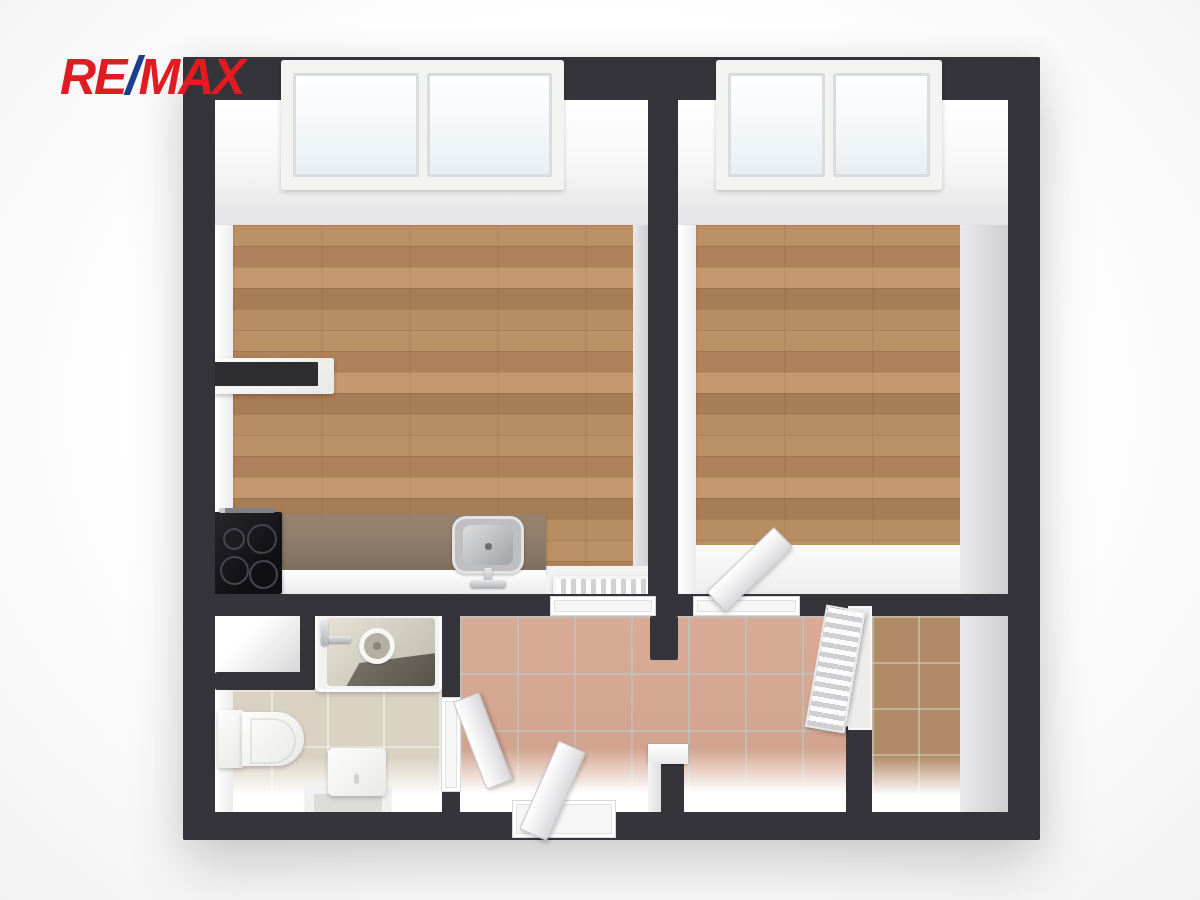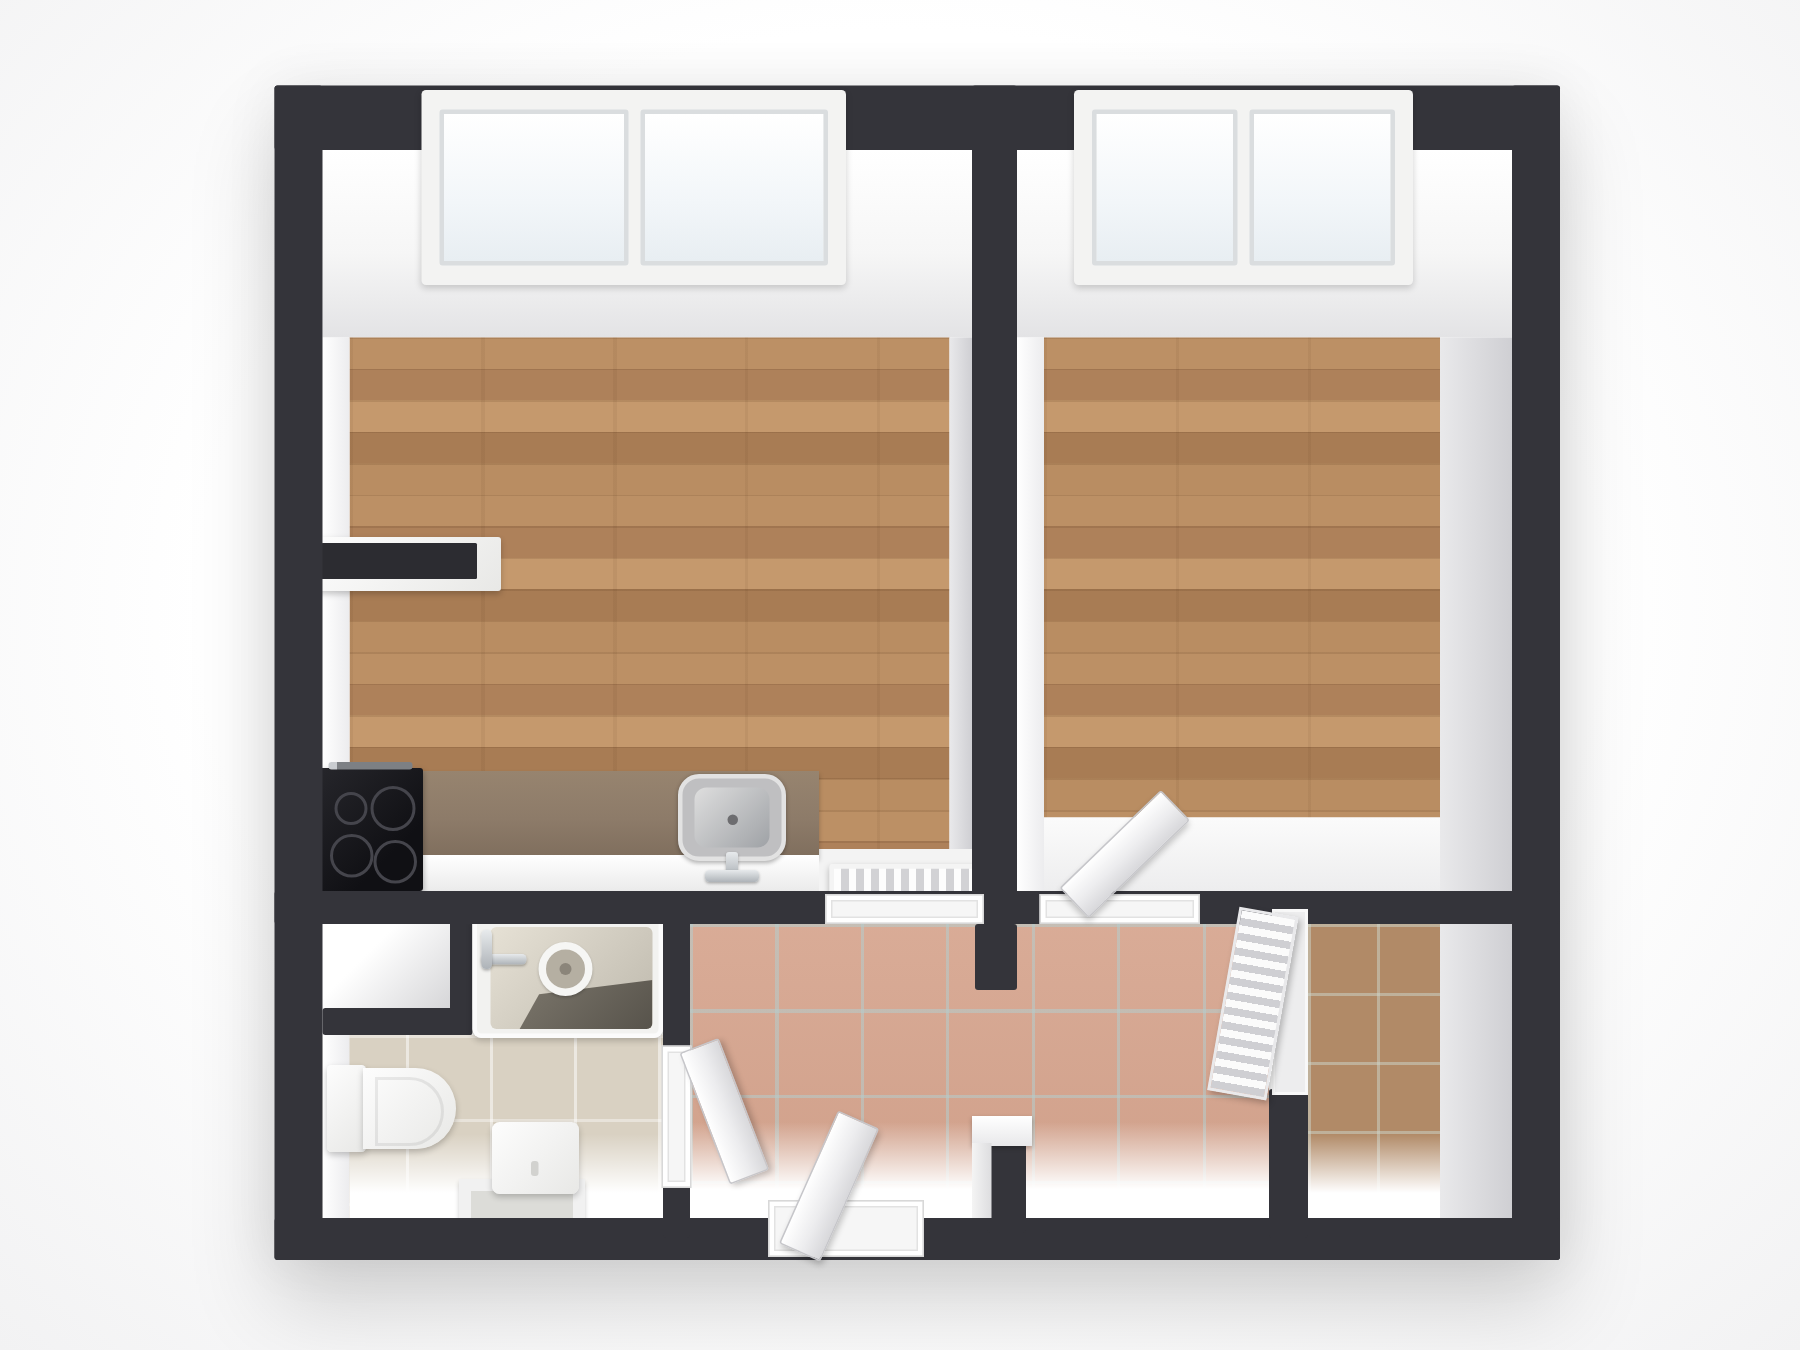--- a/index.html
+++ b/index.html
@@ -167,14 +167,17 @@
 
   <div class="threshold" style="left:441px;top:697px;width:20px;height:95px;"></div>
   <div class="door" style="left:452px;top:697px;width:26px;height:92px;transform:rotate(-21deg);transform-origin:50% 0%;"></div>
 
   <div class="threshold" style="left:512px;top:800px;width:104px;height:38px;"></div>
   <div class="door" style="left:518px;top:738px;width:28px;height:95px;transform:rotate(24deg);transform-origin:50% 100%;"></div>
 
   <div class="abs" style="left:848px;top:606px;width:24px;height:124px;background:#ededee;box-shadow:inset 0 0 0 2px #f8f8f8;"></div>
   <div class="louver" style="left:826px;top:608px;width:36px;height:120px;transform:rotate(10deg);transform-origin:50% 0%;"></div>
 
+  <div class="logo">
+    <span class="red">RE</span><span class="blue">/</span><span class="red">MAX</span>
+  </div>
 
 </div>
 
 </body></html>

